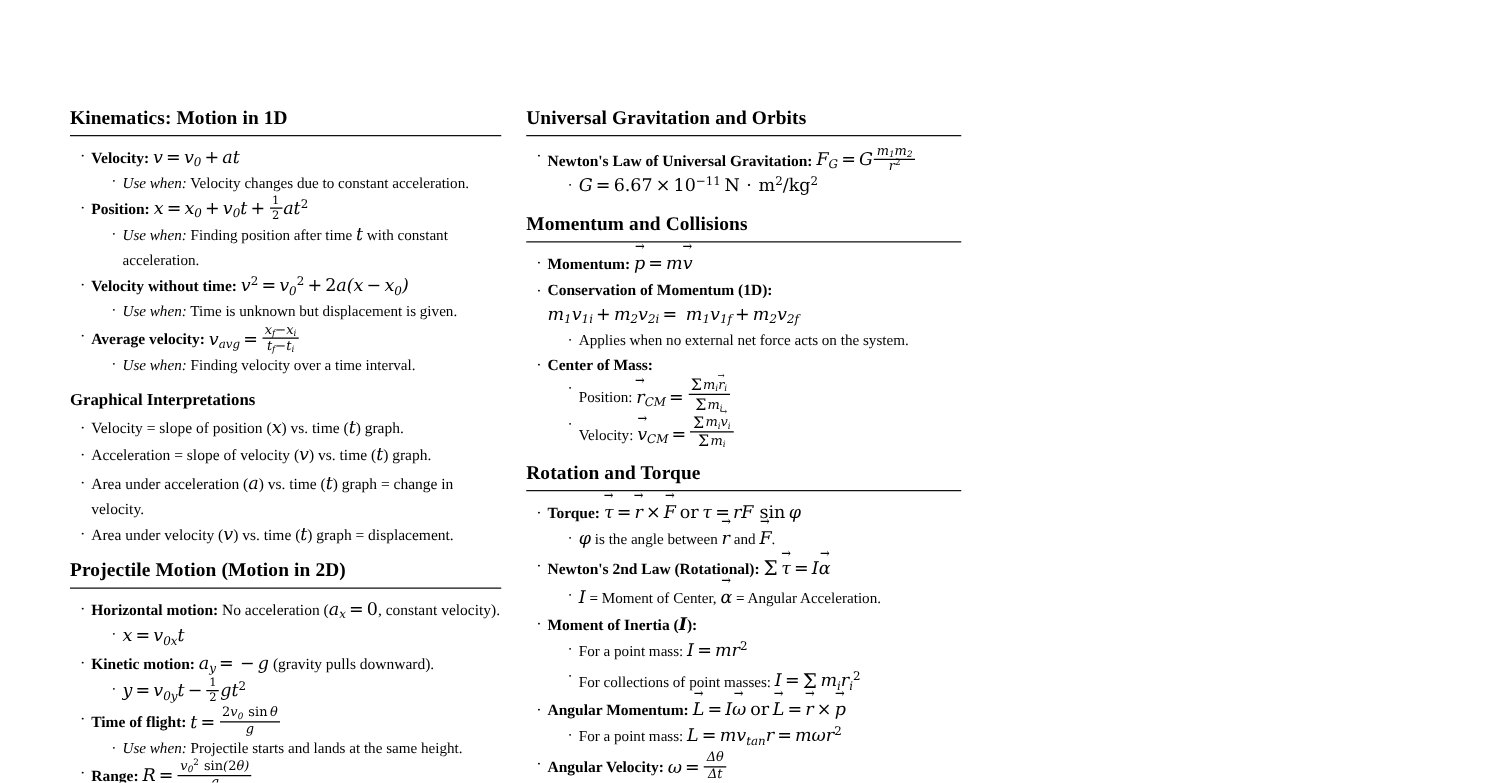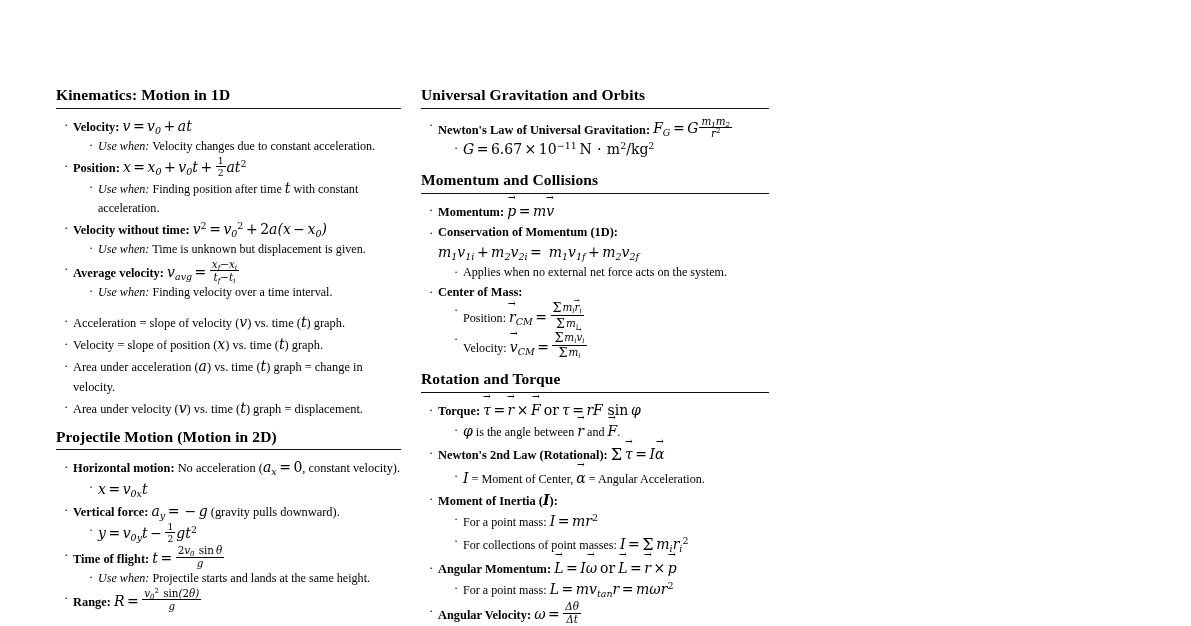--- a/index.html
+++ b/index.html
@@ -230,26 +230,27 @@
               <li class="item sub">
                 <span class="it">Use when:</span>
                 <span>Finding velocity over a time interval.</span>
               </li>
             </ul>
           </li>
         </ul>
       </div>
 
       <div class="section tight">
-        <ul class="lvl1">
+        <h3 class="sub-title">Graphical Interpretations</h3>
+        <ul class="lvl1">
+          <li class="item">
+            <span>Velocity = slope of position (</span><span class="m">x</span><span>) vs. time (</span><span class="m">t</span><span>) graph.</span>
+          </li>
           <li class="item">
             <span>Acceleration = slope of velocity (</span><span class="m">v</span><span>) vs. time (</span><span class="m">t</span><span>) graph.</span>
-          </li>
-          <li class="item">
-            <span>Velocity = slope of position (</span><span class="m">x</span><span>) vs. time (</span><span class="m">t</span><span>) graph.</span>
           </li>
           <li class="item">
             <span>Area under acceleration (</span><span class="m">a</span><span>) vs. time (</span><span class="m">t</span><span>) graph = change in velocity.</span>
           </li>
           <li class="item">
             <span>Area under velocity (</span><span class="m">v</span><span>) vs. time (</span><span class="m">t</span><span>) graph = displacement.</span>
           </li>
         </ul>
       </div>
 
@@ -263,21 +264,21 @@
             <span class="lbl">Horizontal motion:</span>
             <span>No acceleration (</span><span class="m">a<sub>x</sub><span class="op">=</span><span class="num">0</span></span><span>, constant velocity).</span>
             <ul class="lvl2">
               <li class="item sub">
                 <span class="m">x<span class="op">=</span>v<sub>0x</sub>t</span>
               </li>
             </ul>
           </li>
 
           <li class="item">
-            <span class="lbl">Vertical force:</span>
+            <span class="lbl">Kinetic motion:</span>
             <span class="m">a<sub>y</sub><span class="op">=</span><span class="op">−</span>g</span>
             <span>(gravity pulls downward).</span>
             <ul class="lvl2">
               <li class="item sub">
                 <span class="m">y<span class="op">=</span>v<sub>0y</sub>t<span class="op">−</span><span class="frac half"><span class="n"><span class="num">1</span></span><span class="d"><span class="num">2</span></span></span>gt<sup>2</sup></span>
               </li>
             </ul>
           </li>
 
           <li class="item">

